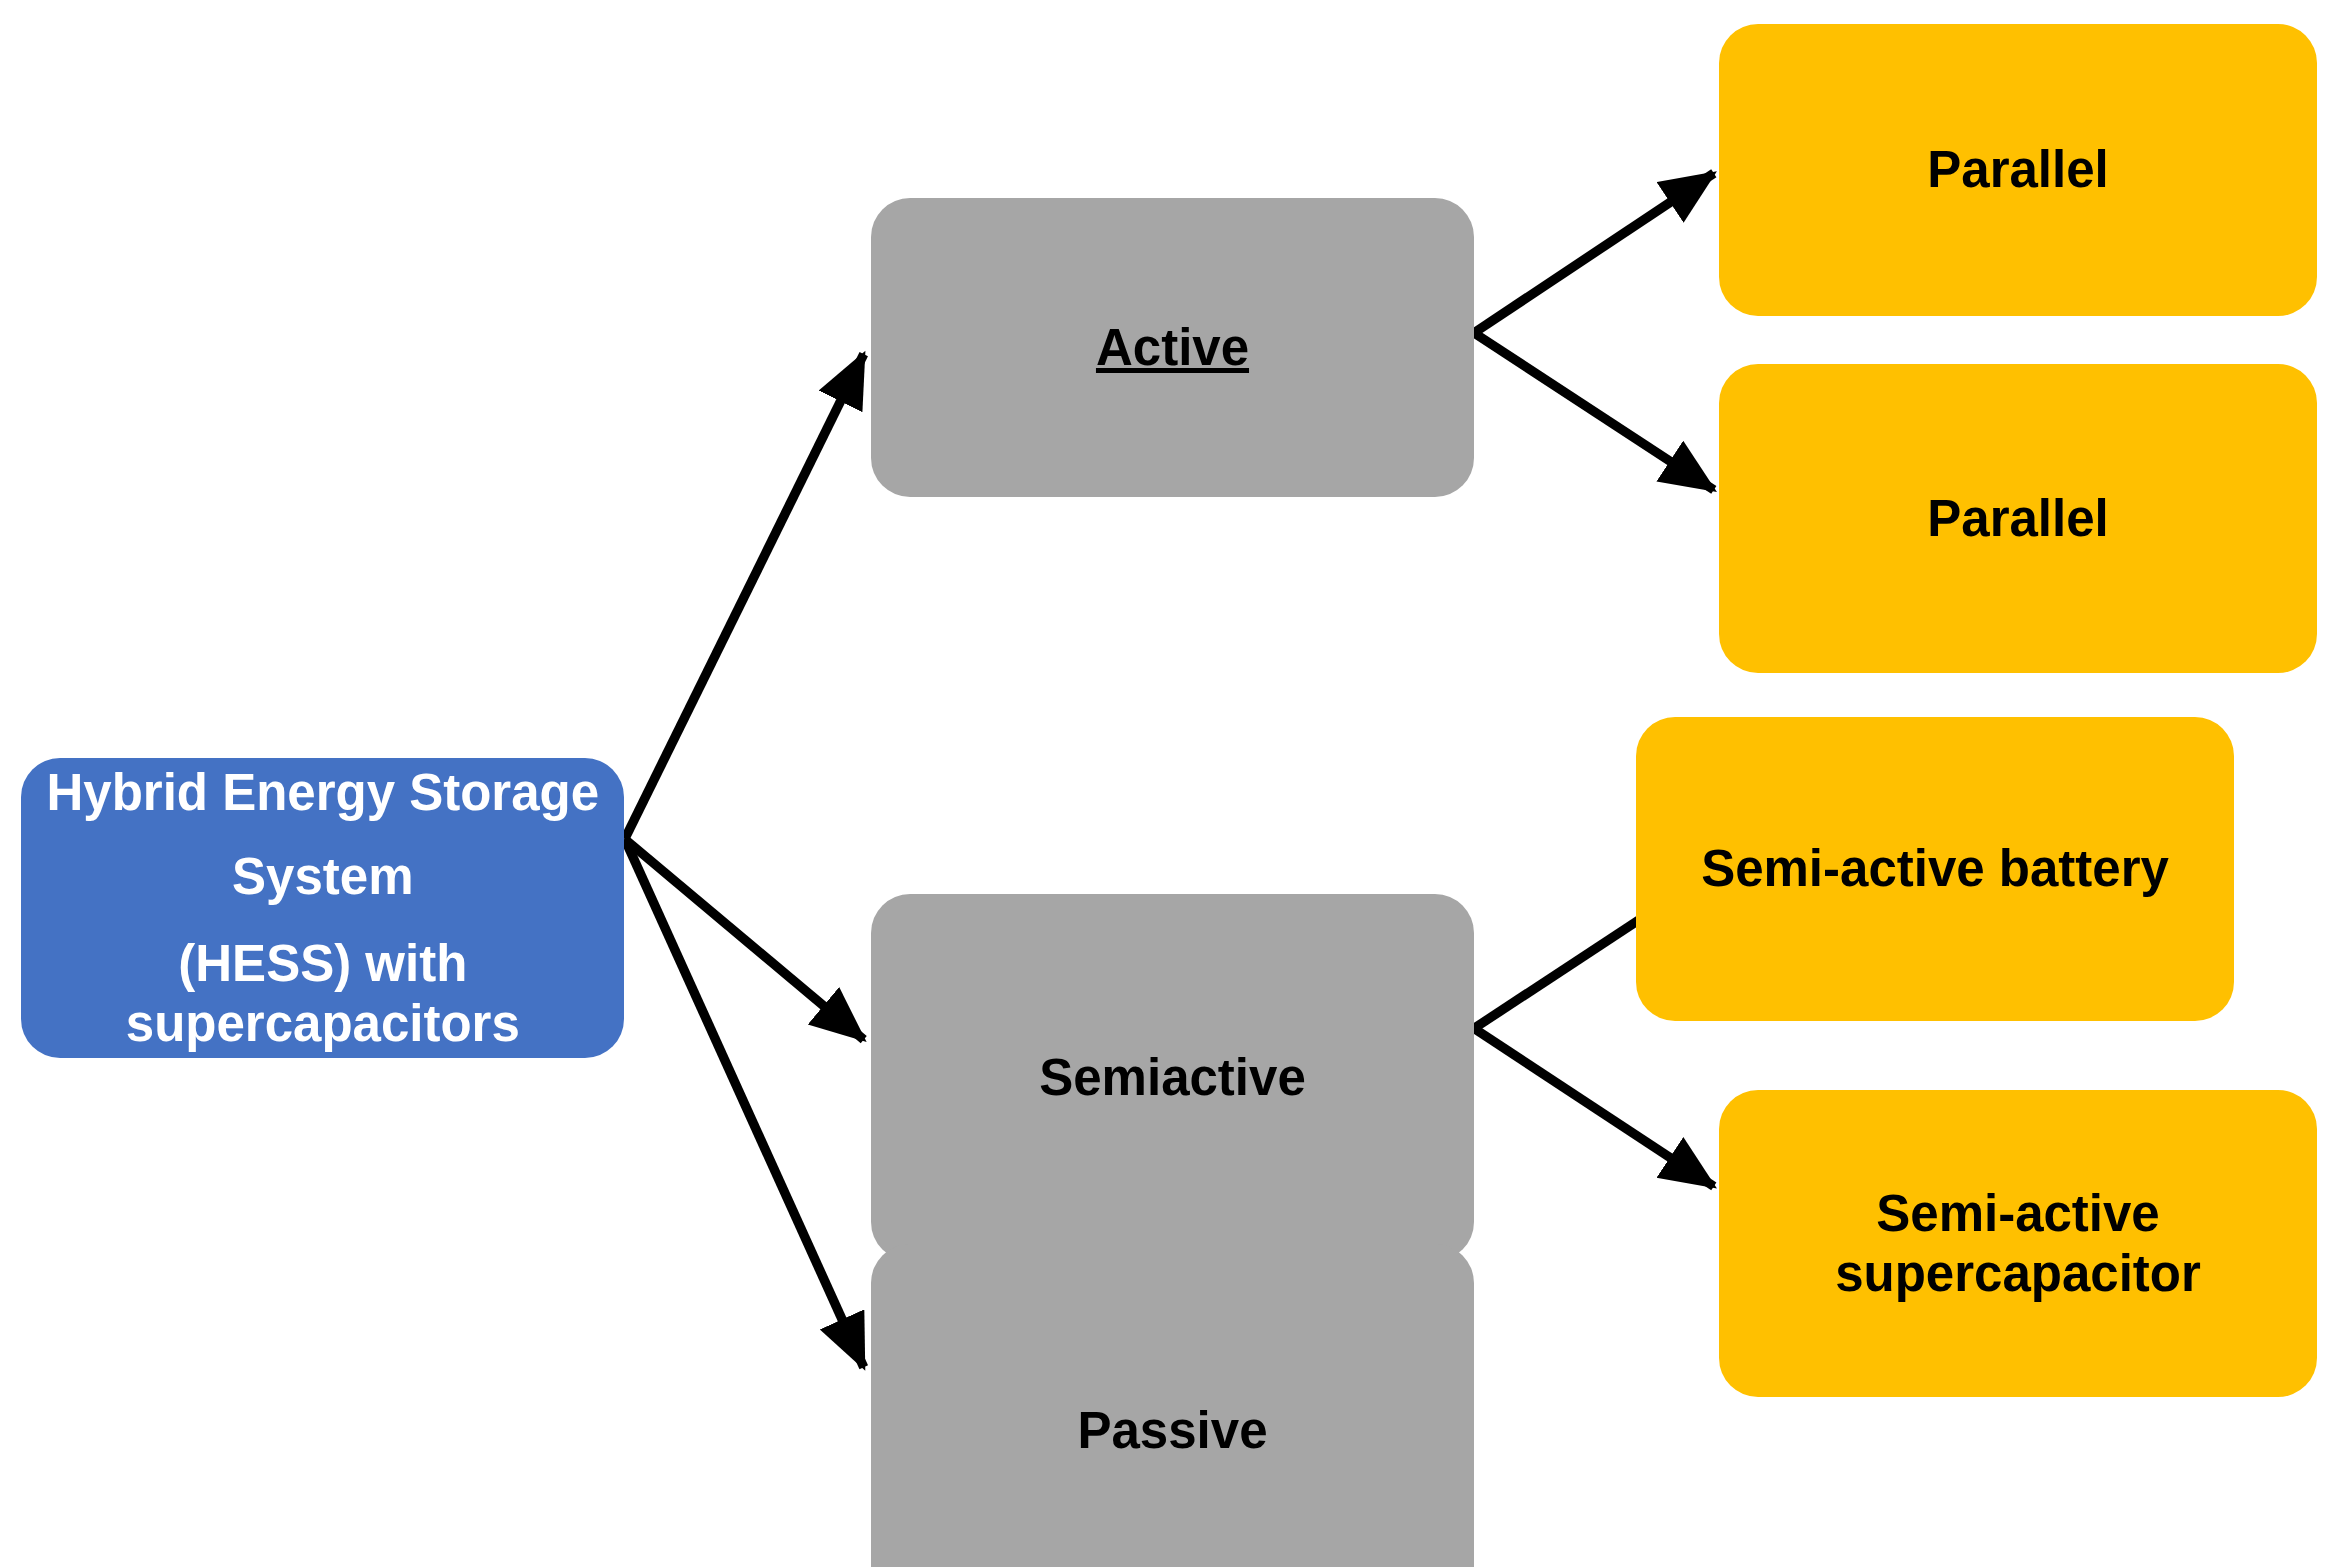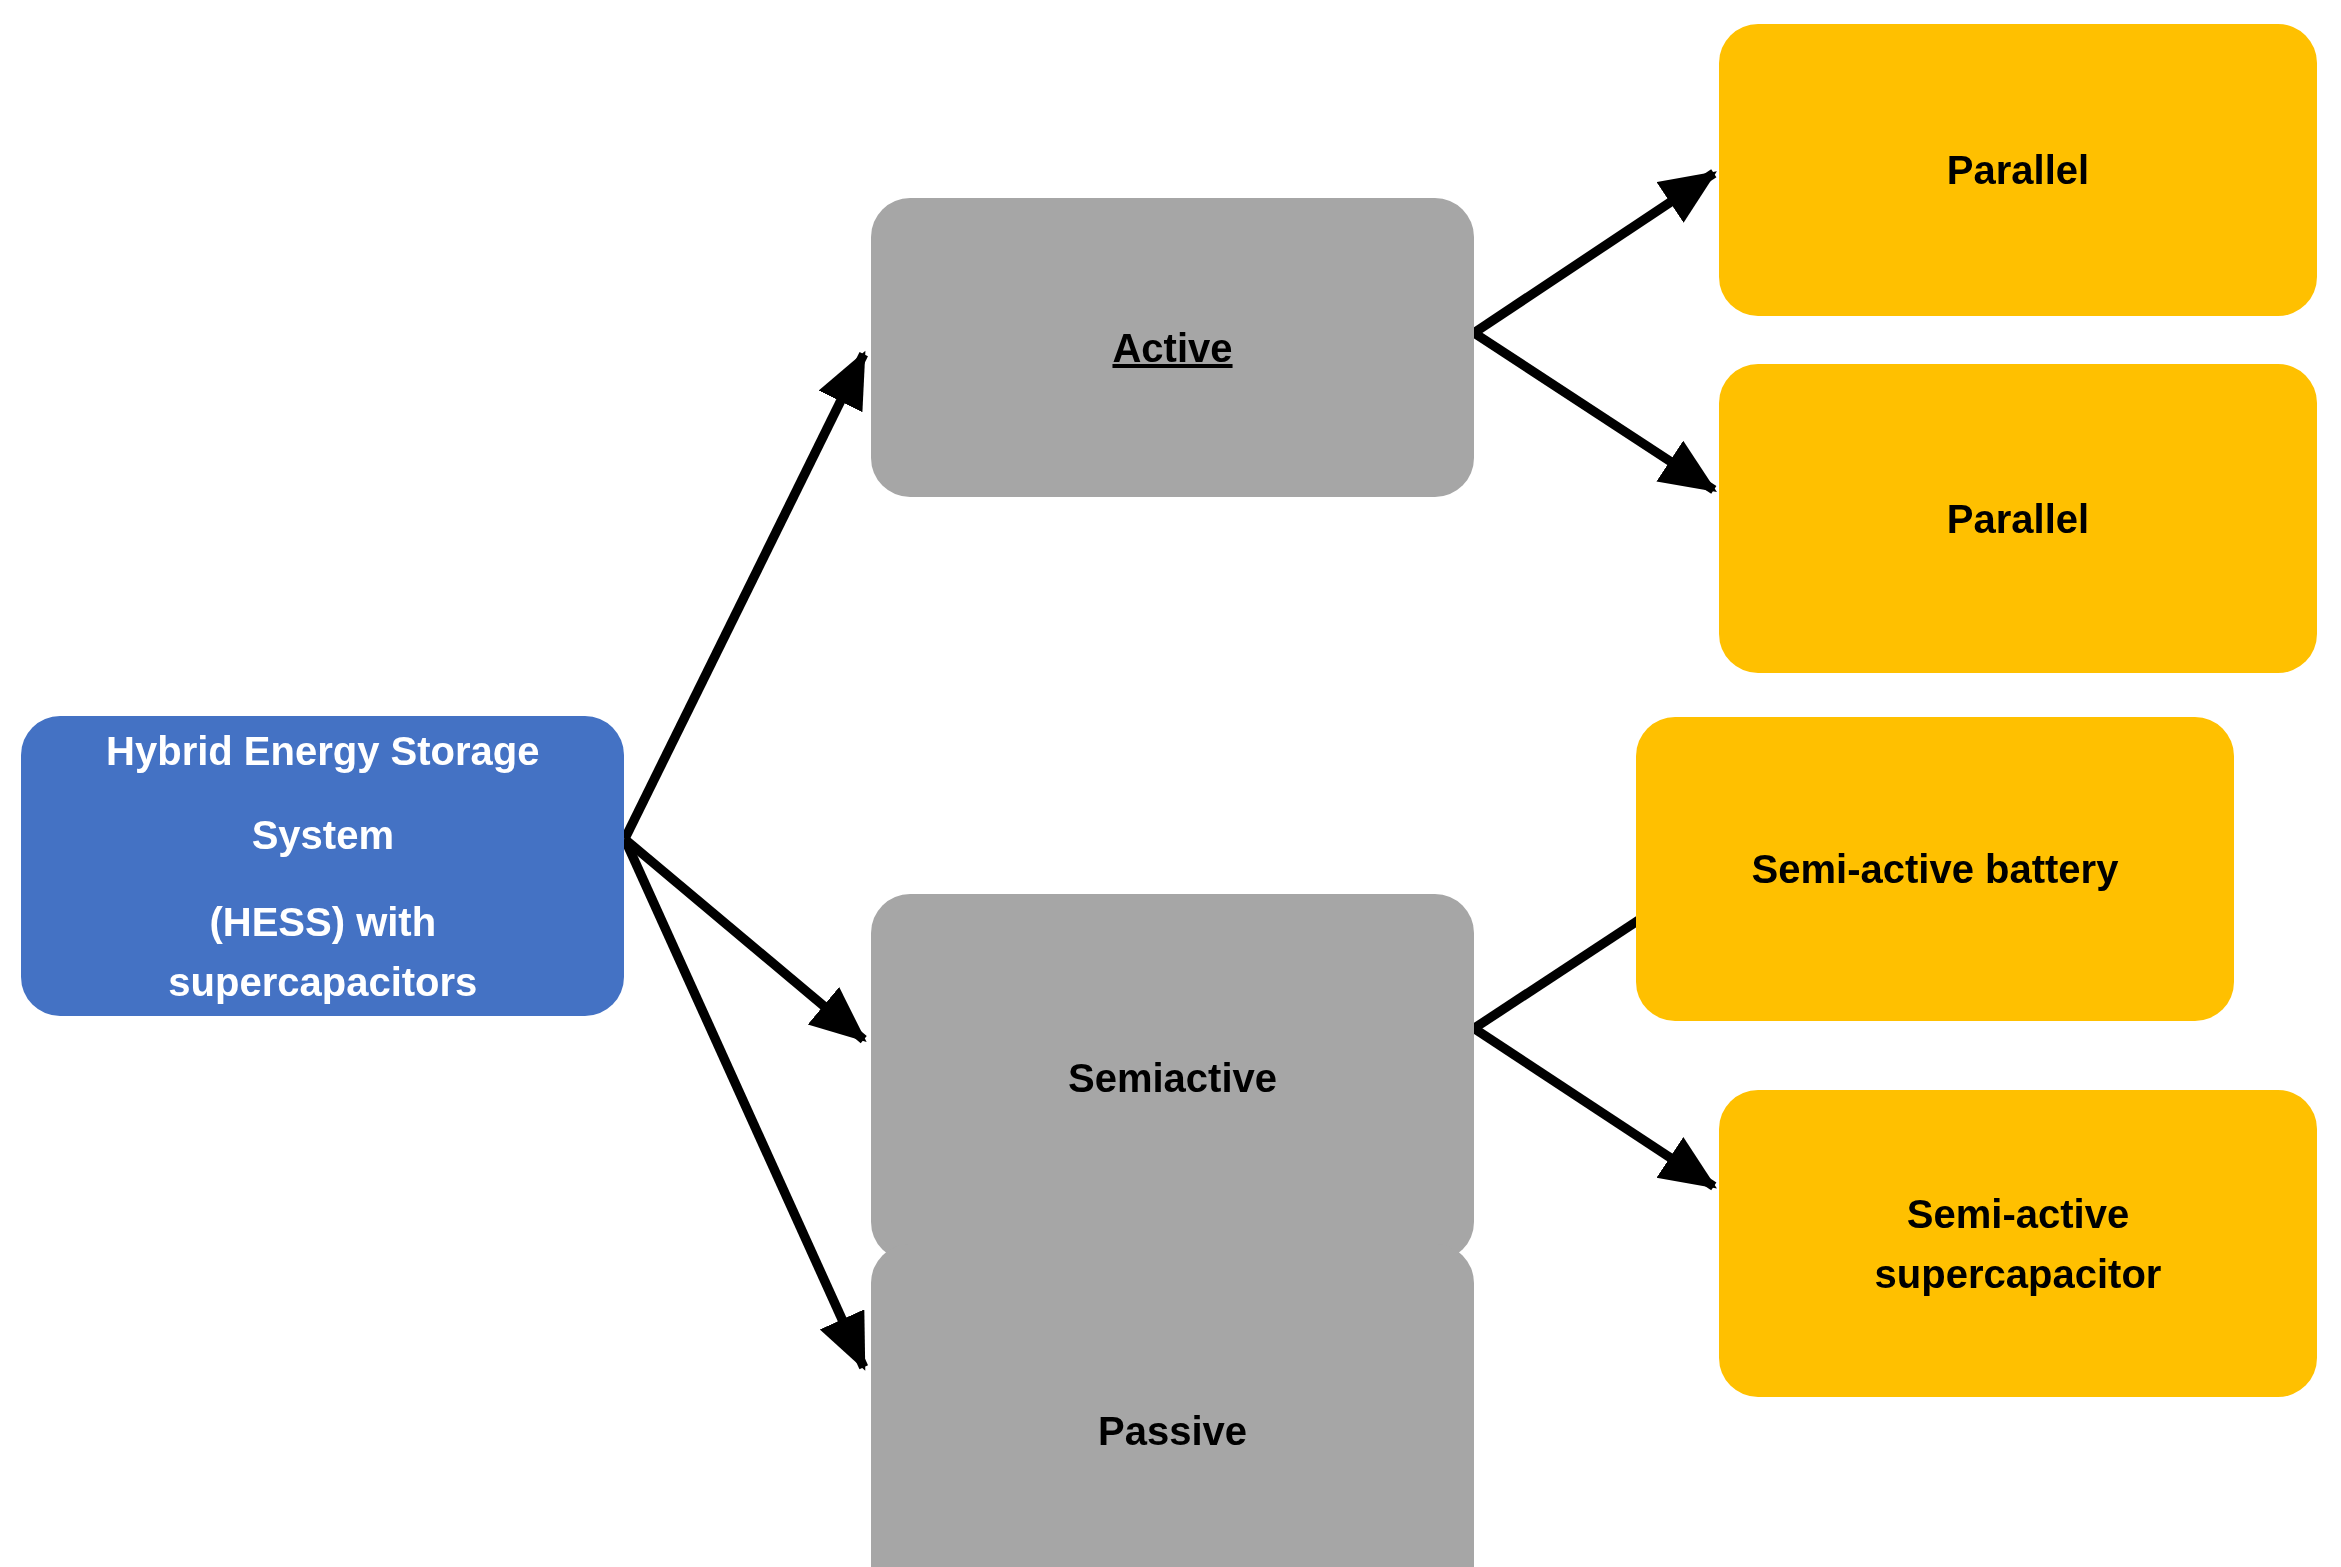--- a/index.html
+++ b/index.html
@@ -29,21 +29,21 @@
   }
   .node {
     position: absolute;
     display: flex;
     flex-direction: column;
     align-items: center;
     justify-content: center;
     text-align: center;
     border-radius: 39px;
     font-weight: bold;
-    font-size: 40px;
+    font-size: 51px;
     line-height: 60px;
     letter-spacing: 0px;
   }
   .node-root {
     background: #4472C4;
     color: #FFFFFF;
   }
   .node-l1 {
     background: #A6A6A6;
     color: #000000;
@@ -73,21 +73,21 @@
     </defs>
     <line class="edge" x1="732" y1="983" x2="1012" y2="415" marker-end="url(#ah)"></line>
     <line class="edge" x1="732" y1="983" x2="1012" y2="1218" marker-end="url(#ah)"></line>
     <line class="edge" x1="732" y1="983" x2="1012" y2="1602" marker-end="url(#ah)"></line>
     <line class="edge" x1="1727" y1="390" x2="2008" y2="203" marker-end="url(#ah)"></line>
     <line class="edge" x1="1727" y1="390" x2="2008" y2="574" marker-end="url(#ah)"></line>
     <line class="edge" x1="1727" y1="1205" x2="2008" y2="1020" marker-end="url(#ah)"></line>
     <line class="edge" x1="1727" y1="1205" x2="2008" y2="1390" marker-end="url(#ah)"></line>
   </svg>
 
-  <div class="node node-root" style="left:21.3px; top:716px; width:603px; height:300px;">
+  <div class="node node-root" style="left:21.3px; top:758px; width:603px; height:300px;">
     <span class="line">Hybrid Energy Storage</span>
     <span class="line para-gap">System</span>
     <span class="line">(HESS) with</span>
     <span class="line">supercapacitors</span>
   </div>
 
   <div class="node node-l1" style="left:871px; top:198px; width:603px; height:299px;text-decoration:underline;">
     <span class="line">Active</span>
   </div>
 

